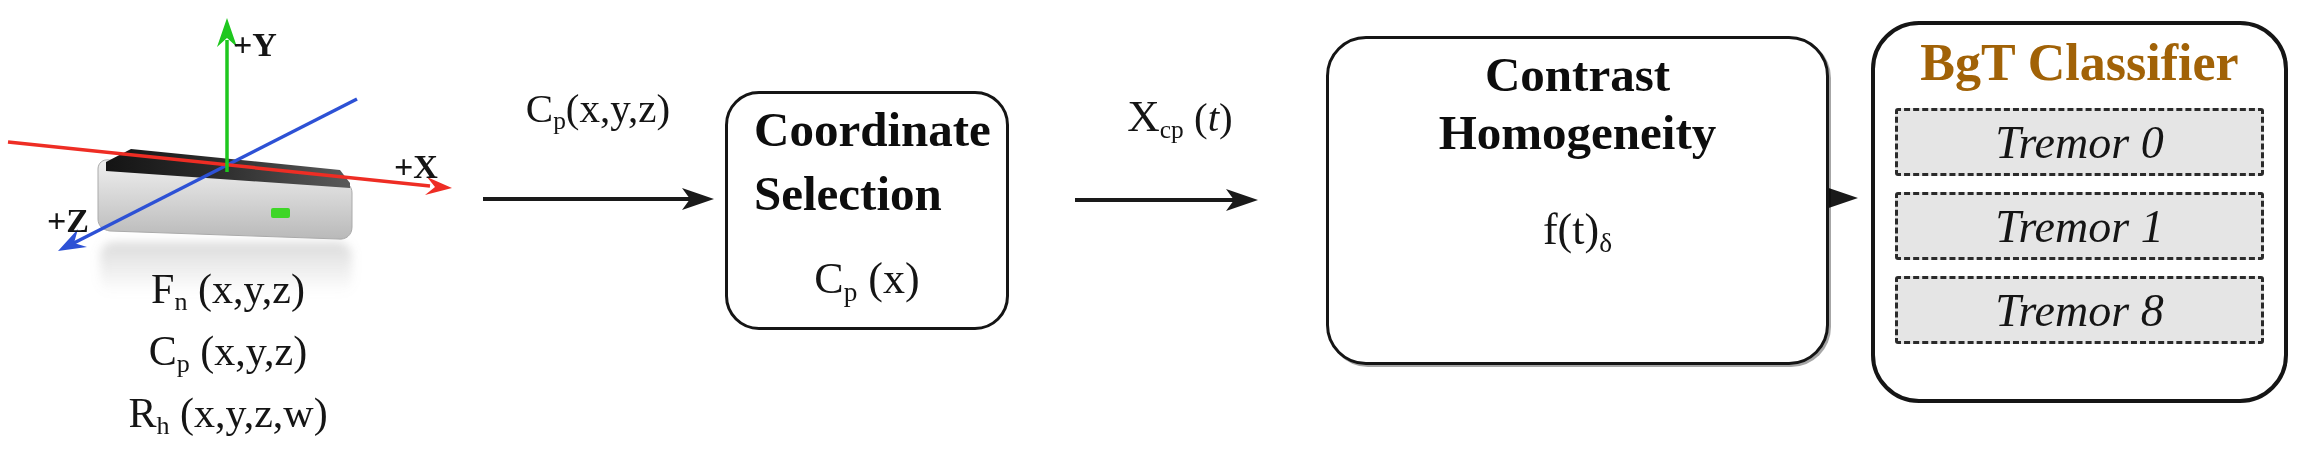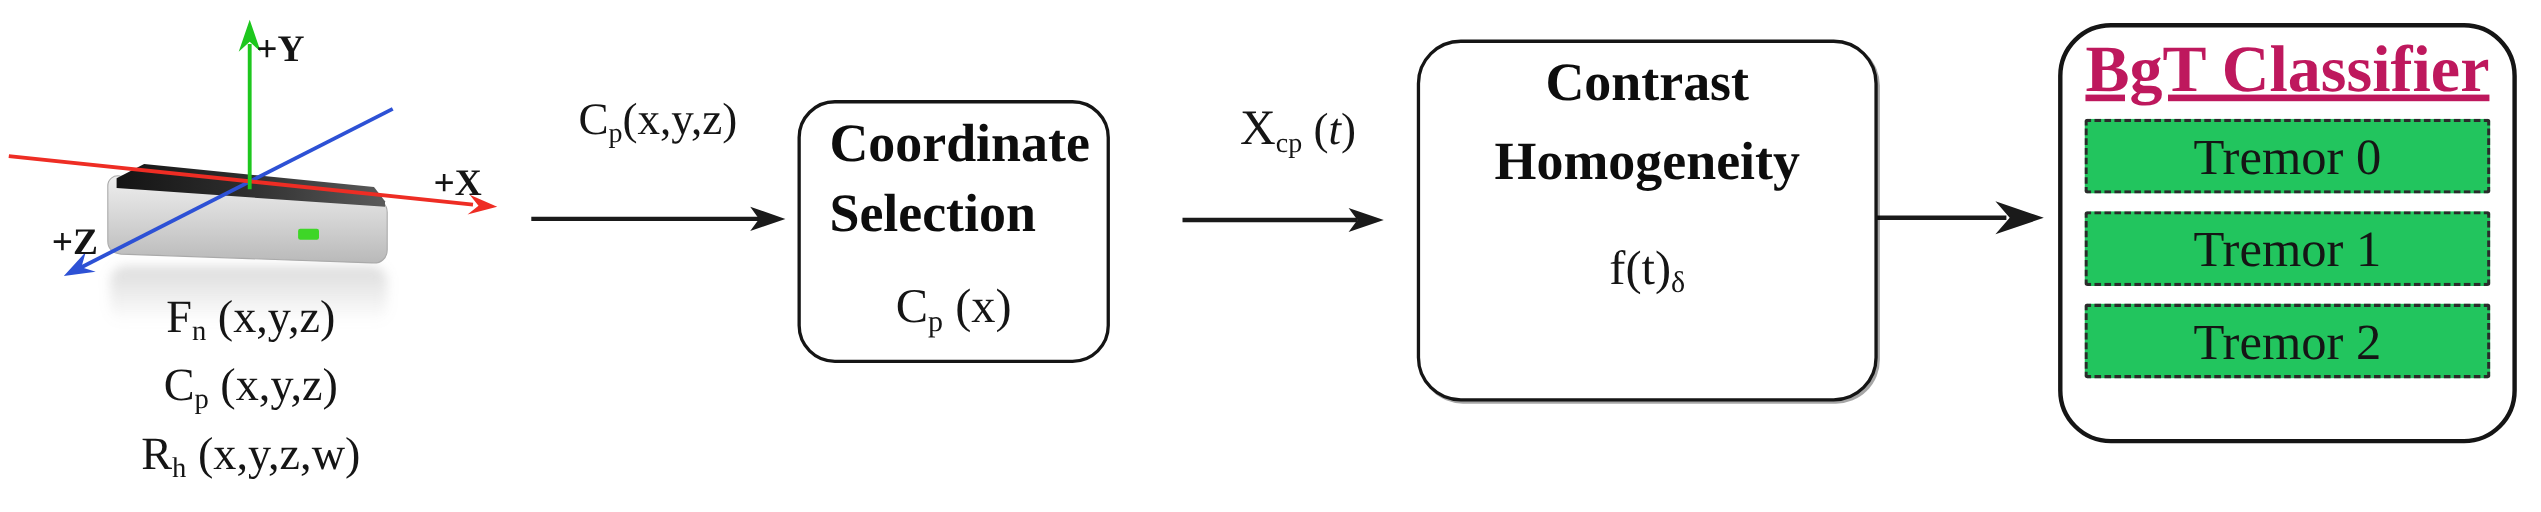--- a/index.html
+++ b/index.html
@@ -41,48 +41,48 @@
   #arrow1-label{left:478px;top:86px;width:240px;}
   #arrow2-label{left:1090px;top:92px;width:180px;}
   #arrow2-label .bigX{font-size:45px;}
   .it{font-style:italic;}
 
   
   .pbox{
     position:absolute;background:#ffffff;border:3px solid #151515;box-sizing:border-box;
   }
   #box-coordinate{left:725px;top:91px;width:284px;height:239px;border-radius:34px;}
-  #box-contrast{left:1288px;top:36px;width:419px;height:329px;border-radius:40px;
+  #box-contrast{left:1326px;top:36px;width:503px;height:329px;border-radius:40px;
     box-shadow:2px 2px 0 rgba(0,0,0,0.35);}
   #box-bgt{left:1871px;top:21px;width:417px;height:382px;border-radius:48px;border-width:4px;}
 
   .box-title{
     font-weight:700;font-size:49px;line-height:56px;color:#0d0d0d;
   }
   #box-coordinate .box-title{margin:8px 0 0 26px;text-align:left;}
   #box-contrast .box-title{margin-top:8px;text-align:center;}
-  #box-contrast .box-title + .box-title{margin-top:16px;}
+  #box-contrast .box-title + .box-title{margin-top:2px;}
 
   .box-formula{
     text-align:center;font-size:44px;color:#151515;line-height:50px;
   }
   #box-coordinate .box-formula{margin-top:32px;}
   #box-contrast .box-formula{margin-top:44px;}
   .box-note{
     text-align:center;font-size:41px;color:#151515;line-height:46px;margin-top:34px;
   }
 
   #bgt-title{
-    font-weight:700;font-size:60px;line-height:60px;text-align:center;margin-top:8px;color:#be185d;text-decoration:underline;
+    font-weight:700;font-size:52px;line-height:60px;text-align:center;margin-top:8px;color:#a16207;
   }
   #bgt-items{margin:15px 20px 0 20px;}
   .bgt-item{
     height:68px;border:3px dashed #2b2b2b;box-sizing:border-box;border-radius:3px;
     display:flex;align-items:center;justify-content:center;
-    font-size:46px;color:#151515;margin-bottom:16px;background:#22c55e;
+    font-style:italic;font-size:46px;color:#151515;margin-bottom:16px;background:#e5e5e5;
   }
 </style>
 </head>
 <body>
 
 <div id="figure">
 
   <svg id="diagram-svg" viewBox="0 0 2310 465" xmlns="http://www.w3.org/2000/svg">
     <defs>
       <linearGradient id="bodyGrad" x1="0" y1="0" x2="0" y2="1">
@@ -172,18 +172,18 @@
   <div class="pbox" id="box-bgt">
     <div id="bgt-title">BgT Classifier</div>
     <div id="bgt-items">
       <div class="bgt-item">
         <span>Tremor 0</span>
       </div>
       <div class="bgt-item">
         <span>Tremor 1</span>
       </div>
       <div class="bgt-item">
-        <span>Tremor 2</span>
+        <span>Tremor 8</span>
       </div>
     </div>
   </div>
 
 </div>
 
 </body></html>

